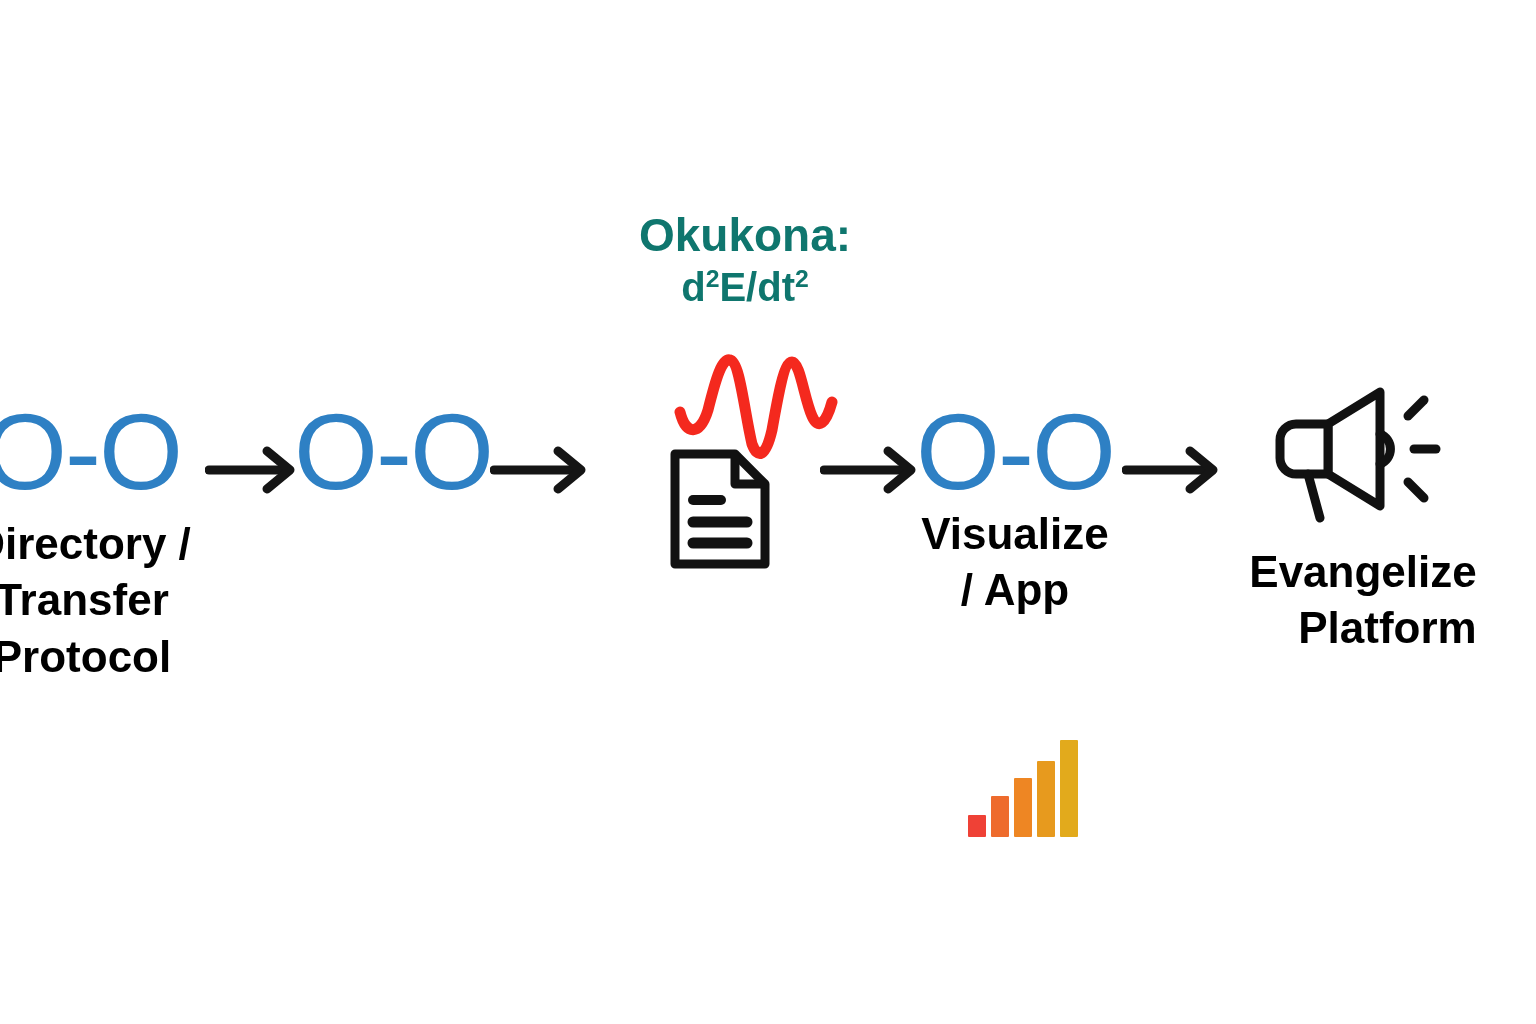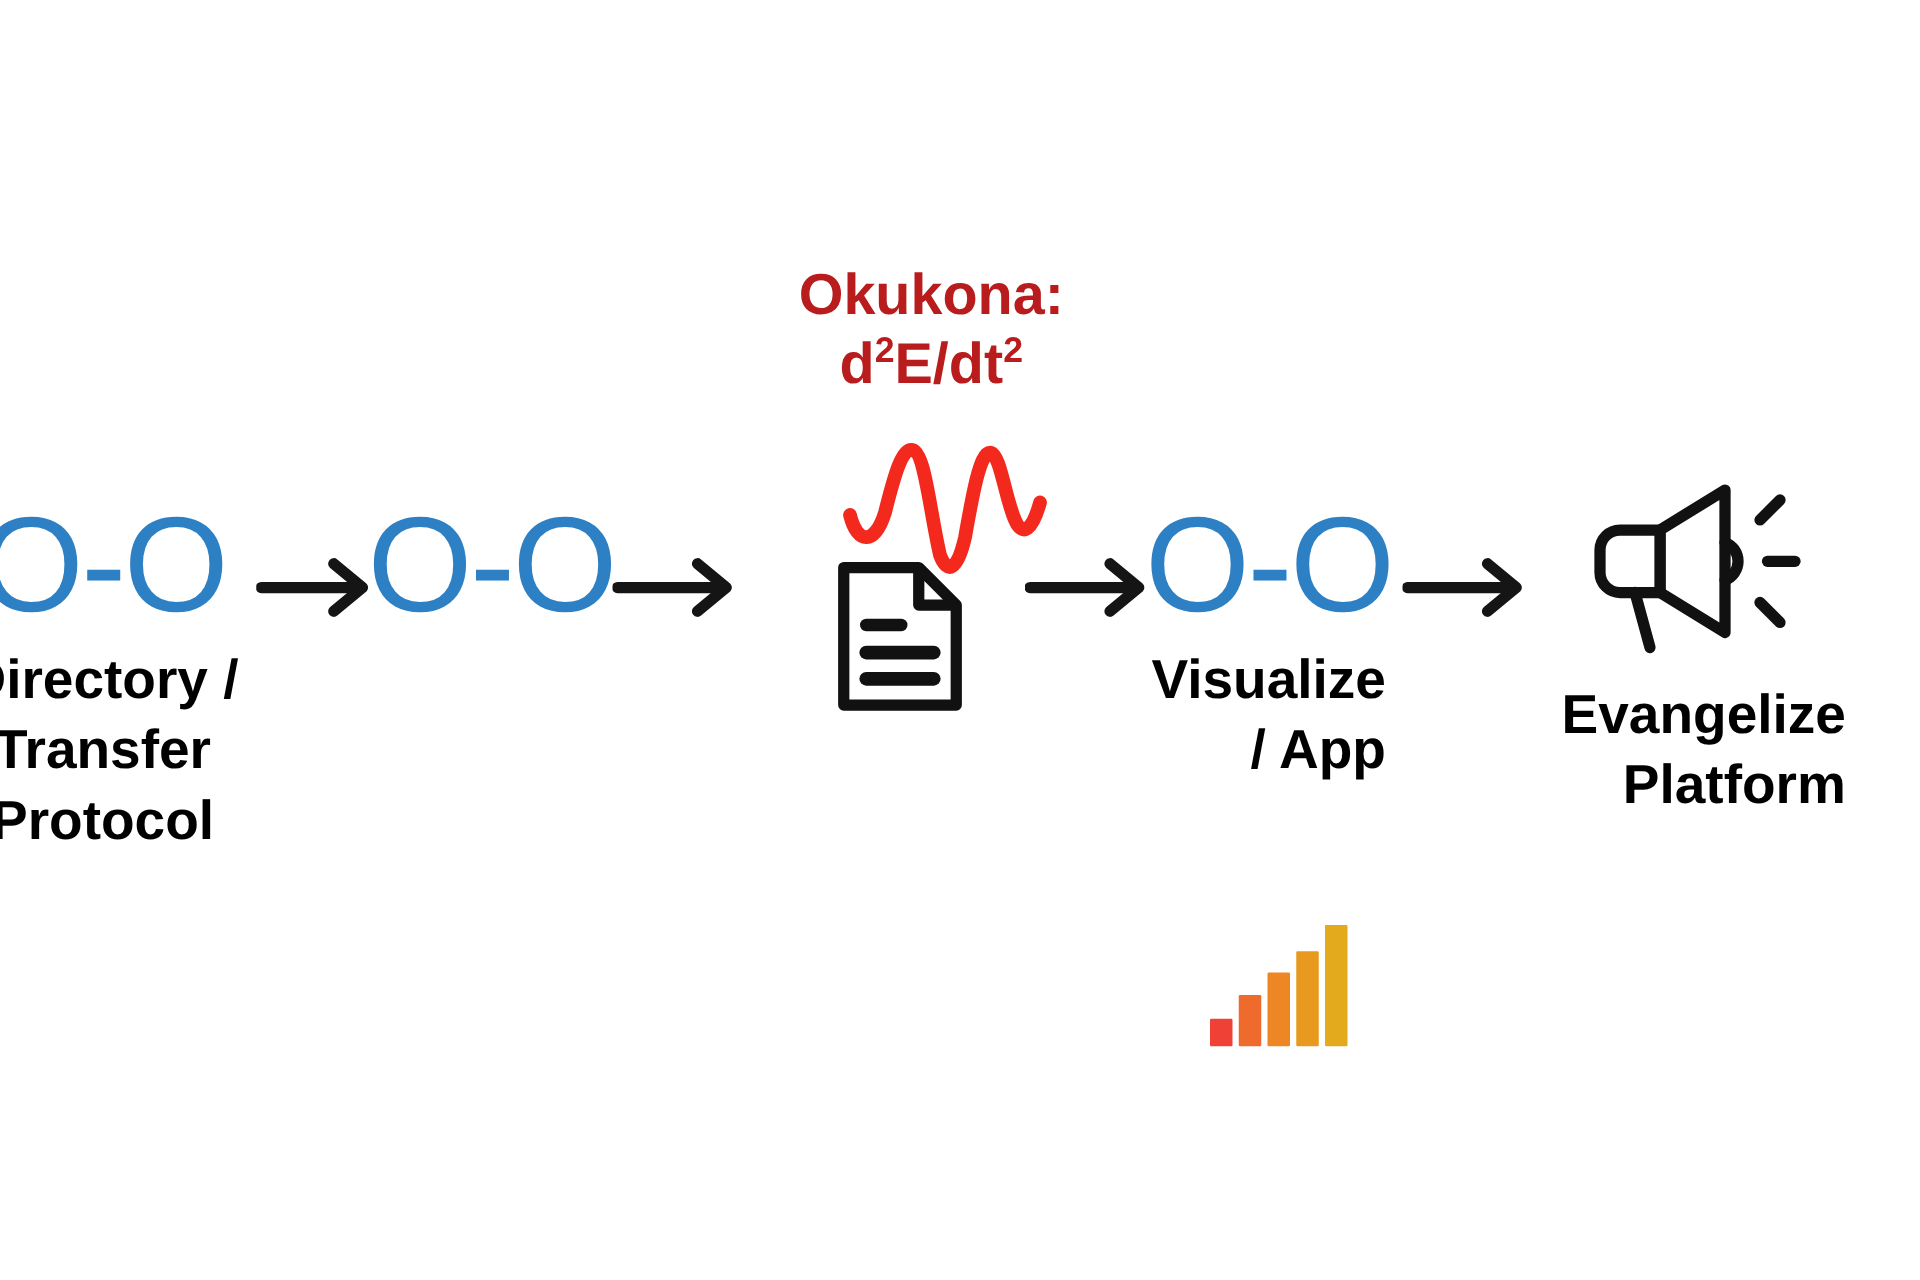--- a/index.html
+++ b/index.html
@@ -55,27 +55,27 @@
 
   
   .arrow {
     position: absolute;
   }
 
   
   .formula {
     position: absolute;
     text-align: center;
-    color: #b91c1c;
+    color: #0f766e;
     font-family: "Liberation Sans", sans-serif;
     font-weight: 700;
     line-height: 1.2;
   }
   .formula .f-title { font-size: 46px; display: block; }
-  .formula .f-expr  { font-size: 46px; display: block; }
+  .formula .f-expr  { font-size: 40px; display: block; }
   .formula sup { font-size: 0.62em; vertical-align: super; }
 
   
   .icon-wrap { position: absolute; }
 
   
   .barchart {
     position: absolute;
     display: flex;
     align-items: flex-end;
@@ -148,21 +148,21 @@
 
   <div class="arrow" style="left:820px; top:440px;">
     <svg width="110" height="60" viewBox="0 0 110 60" fill="none">
       <path d="M4 30 H86" stroke="#151515" stroke-width="9" stroke-linecap="round"></path>
       <path d="M68 11 L91 30 L68 49" stroke="#151515" stroke-width="9" stroke-linecap="round" stroke-linejoin="round" fill="none"></path>
     </svg>
   </div>
 
   <div class="node" style="left:900px; top:398px; width:230px;">
     <div class="oo">O-O</div>
-    <div class="caption" style="margin-top:10px;text-align:right;">Visualize
+    <div class="caption" style="">Visualize
 / App</div>
   </div>
 
   <div class="barchart" style="left:968px; top:735px; height:102px;">
     <div class="bar" style="height:22%;  background:#EF4136;"></div>
     <div class="bar" style="height:40%;  background:#EE6B2D;"></div>
     <div class="bar" style="height:58%;  background:#EE8623;"></div>
     <div class="bar" style="height:75%;  background:#E79A1E;"></div>
     <div class="bar" style="height:95%;  background:#E2AA1C;"></div>
   </div>

